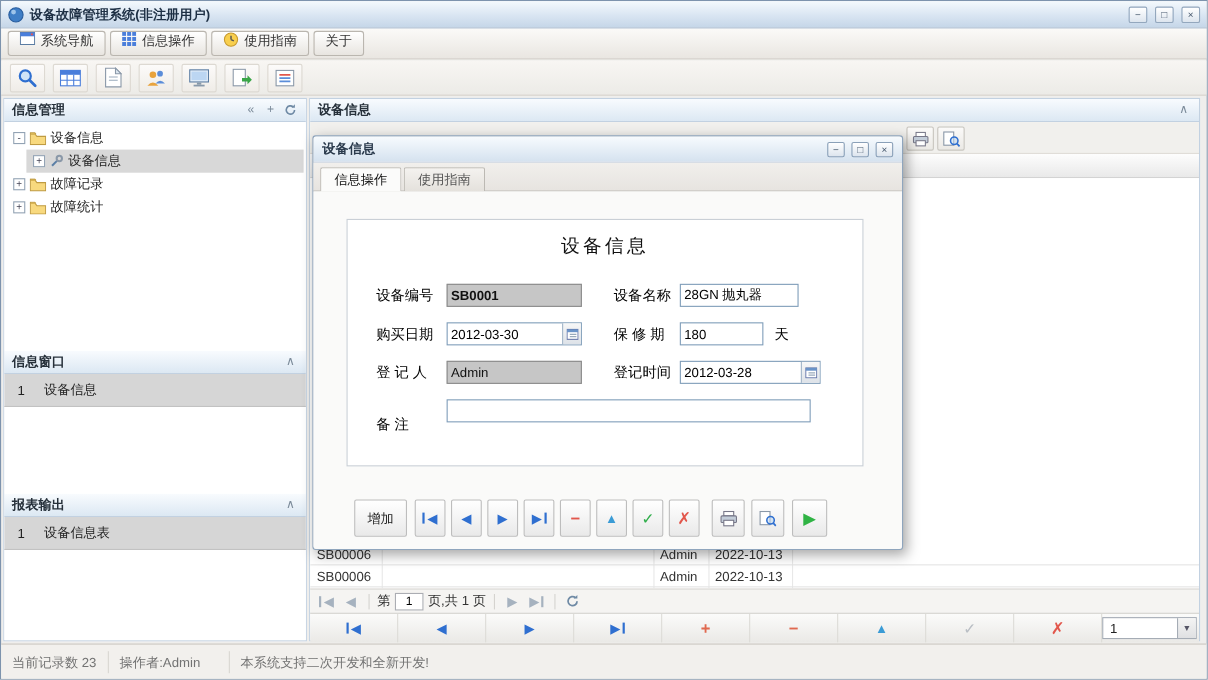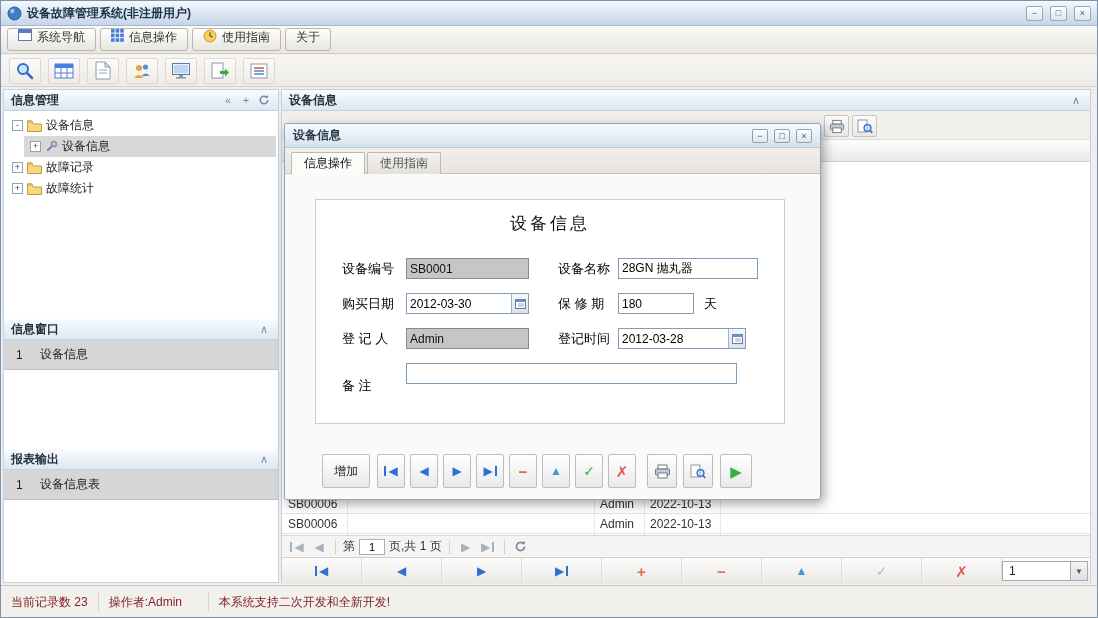--- a/index.html
+++ b/index.html
@@ -65,21 +65,21 @@
   .btoolbar{position:absolute;left:0;top:467px;right:0;height:27px;background:linear-gradient(#fbfbfa,#eae9e6);
     border-top:1px solid #d2d0cb;display:flex}
   .bseg{width:80px;height:100%;display:flex;align-items:center;justify-content:center;border-right:1px solid #dddcd8;cursor:pointer}
   .bselect{position:absolute;right:2px;top:3px;width:86px;height:20px;background:#fff;border:1px solid #a5acb5;display:flex;align-items:center;cursor:pointer}
   .bselect .val{flex:1;padding-left:6px;color:#222}
   .bselect .dd{width:17px;height:100%;background:linear-gradient(#f4f4f4,#dfe0e2);border-left:1px solid #a5acb5;
     display:flex;align-items:center;justify-content:center;font-size:8px;color:#556}
 
   
   .statusbar{position:absolute;left:0;right:0;top:584px;height:33px;background:#f2f0ed;border-top:1px solid #cbc7c1;
-    display:flex;align-items:center;color:#7f1d1d}
+    display:flex;align-items:center;color:#737373}
   .sseg{padding:0 10px;height:20px;display:flex;align-items:center;border-right:1px solid #d9d6d1}
   .sseg.last{border-right:none}
 
   
   .dialog{position:absolute;left:283px;top:122px;width:537px;height:377px;background:#f1f0ee;border:1px solid #8fa5bd;
     border-radius:3px;box-shadow:3px 4px 12px rgba(0,0,0,.35);z-index:10}
   .dlg-hd{height:24px;display:flex;align-items:center;gap:4px;padding:0 8px;
     background:linear-gradient(#f7fbfe,#d5e2ef);border-bottom:1px solid #b9cadc;border-radius:3px 3px 0 0}
   .dlg-hd .t{font-weight:bold;color:#2a3a4c;flex:1}
   .dlg-btn{width:16px;height:14px;margin-left:2px;display:flex;align-items:center;justify-content:center;font-size:9px;color:#44566b;
@@ -432,23 +432,23 @@
     </div>
     <div class="dlg-tabs">
       <div class="dtab active">信息操作</div>
       <div class="dtab">使用指南</div>
     </div>
     <div class="dlg-body">
       <div class="formbox">
         <div class="ftitle">设备信息</div>
 
         <span class="flabel" style="left:26px;top:58px">设备编号</span>
-        <input class="finput ro" style="left: 90px; top: 58px; width: 123px;" value="SB0001">
+        <input class="finput ro" style="left: 90px; top: 58px; width: 123px; font-weight: bold;" value="SB0001">
         <span class="flabel" style="left:242px;top:58px">设备名称</span>
-        <input class="finput" style="left: 302px; top: 58px; width: 140px;" value="28GN 抛丸器">
+        <input class="finput" style="left: 302px; top: 58px; width: 108px;" value="28GN 抛丸器">
 
         <span class="flabel" style="left:26px;top:93px">购买日期</span>
         <span class="dateinput" style="left:90px;top:93px;width:123px">
           <input value="2012-03-30" style="">
           <span class="calbtn">
               <svg width="11" height="11" viewBox="0 0 11 11">
                 <rect x="0.5" y="1.5" width="10" height="9" fill="#fff" stroke="#6677aa"></rect>
                 <rect x="0.5" y="1.5" width="10" height="2.5" fill="#6a93c8"></rect>
                 <line x1="3" y1="6" x2="9" y2="6" stroke="#99aabb"></line>
                 <line x1="3" y1="8" x2="9" y2="8" stroke="#99aabb"></line>

